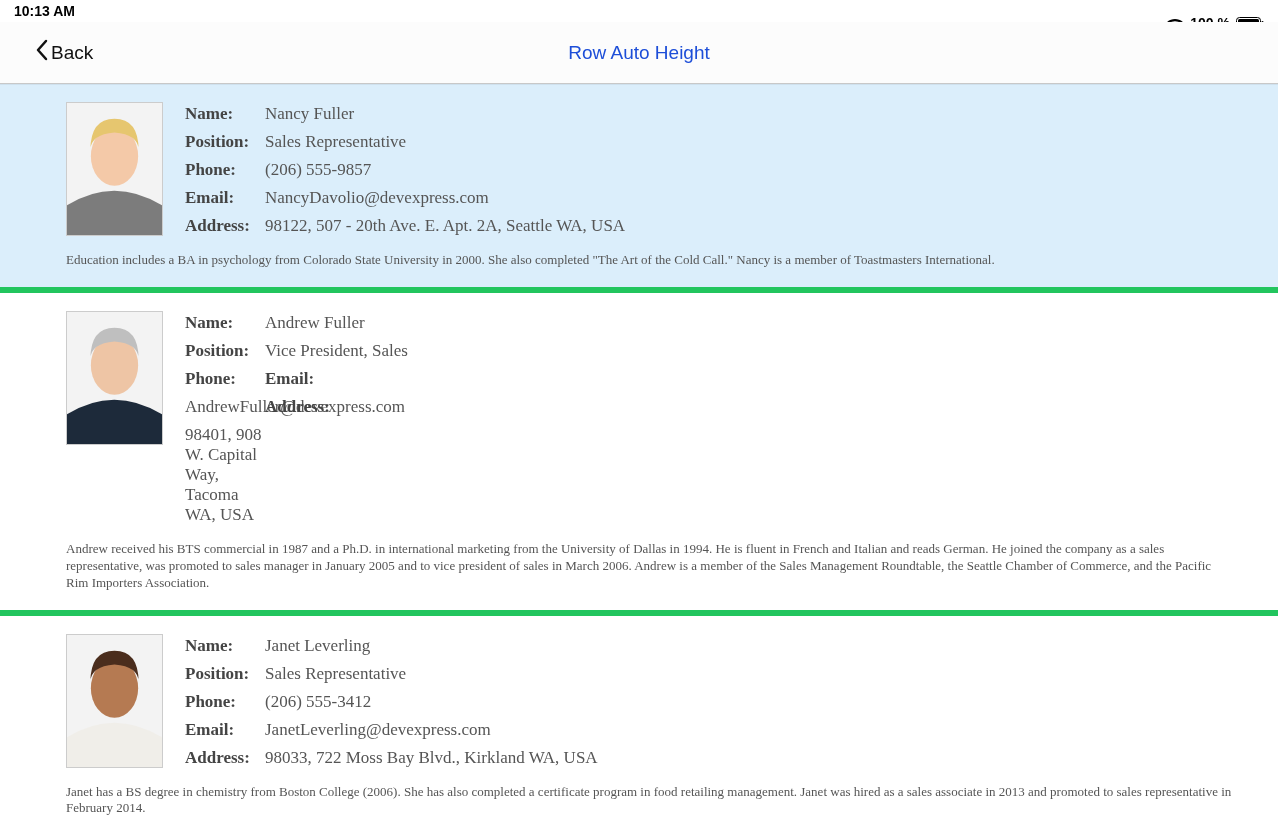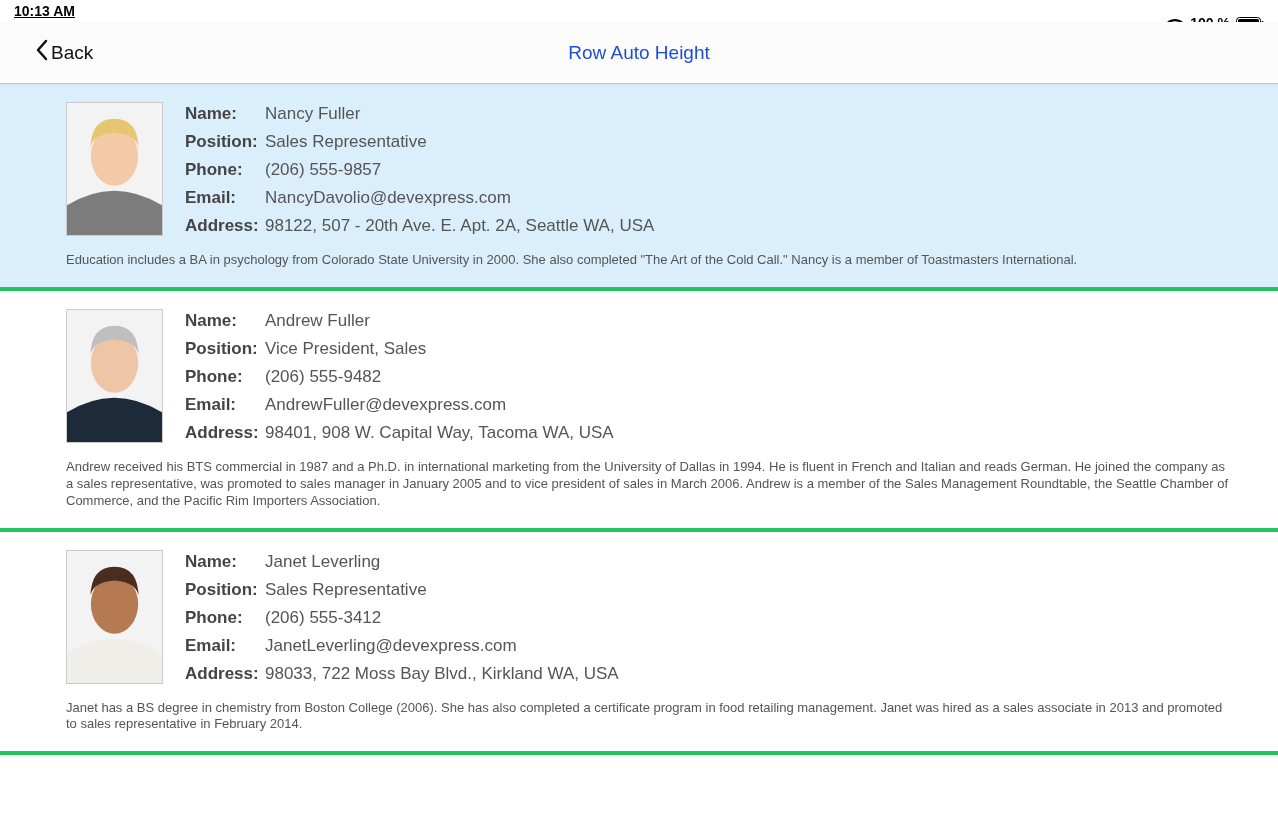--- a/index.html
+++ b/index.html
@@ -14,21 +14,20 @@
   
   .status-bar {
     height: 22px;
     display: flex;
     align-items: center;
     justify-content: space-between;
     padding: 0 14px;
     font-size: 14px;
     font-weight: 600;
     color: #000;
-    text-decoration: underline;
   }
   .status-right {
     display: flex;
     align-items: center;
     gap: 6px;
     margin-top: 24px;
   }
   .wifi-icon, .battery-icon { display: inline-flex; align-items: center; }
   
   .nav-bar {
@@ -61,22 +60,23 @@
     font-size: 19px;
     font-weight: 400;
     color: #1d4ed8;
   }
   
   .list {
     width: 100%;
   }
   .row {
     padding: 18px 44px 18px 66px;
-    border-bottom: 4px solid #22c55e;
+    border-bottom: 6px solid #22c55e;
     background: #ffffff;
+    font-family: Liberation Serif, serif;
   }
   .row.selected {
     background: #dbeefb;
   }
   .row-top {
     display: flex;
     gap: 22px;
   }
   .avatar {
     width: 97px;
@@ -185,21 +185,20 @@
           <ellipse class="av-skin" cx="48.5" cy="54" rx="24" ry="30" fill="#eec5a5"></ellipse>
           <path class="av-hair" d="M24 48 Q24 16 48.5 16 Q73 16 73 48 Q73 32 48.5 30 Q24 32 24 48 Z" fill="#bfbfbf"></path>
         </svg>
       </div>
       <div class="fields">
         <span class="label">Name:</span>
         <span class="value">Andrew Fuller</span>
         <span class="label">Position:</span>
         <span class="value">Vice President, Sales</span>
         <span class="label">Phone:</span>
-        <span class="value">(206) 555-9482</span>
         <span class="label">Email:</span>
         <span class="value">AndrewFuller@devexpress.com</span>
         <span class="label">Address:</span>
         <span class="value">98401, 908 W. Capital Way, Tacoma WA, USA</span>
       </div>
     </div>
     <div class="bio">Andrew received his BTS commercial in 1987 and a Ph.D. in international marketing from the University of Dallas in 1994. He is fluent in French and Italian and reads German. He joined the company as a sales representative, was promoted to sales manager in January 2005 and to vice president of sales in March 2006. Andrew is a member of the Sales Management Roundtable, the Seattle Chamber of Commerce, and the Pacific Rim Importers Association.</div>
   </div>
 
   <div class="row">

